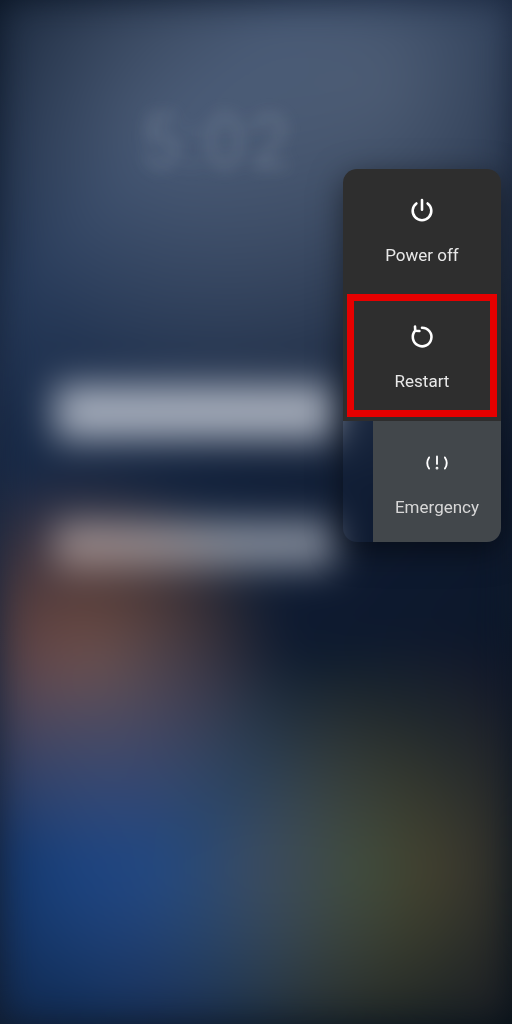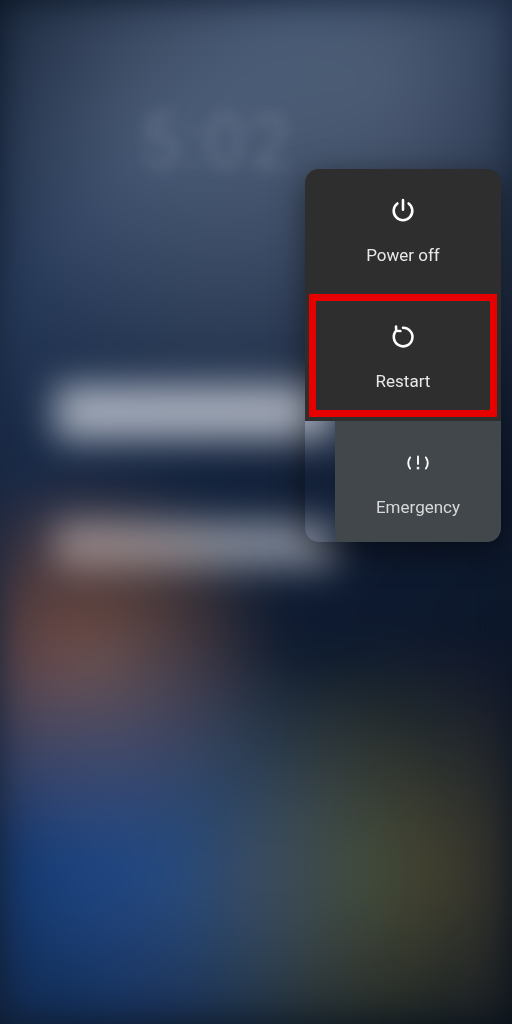--- a/index.html
+++ b/index.html
@@ -36,21 +36,21 @@
       color: rgba(220,225,235,0.28);
       font-size: 72px;
       font-weight: 300;
       filter: blur(8px);
       letter-spacing: 5px;
     }
     .power-menu {
       position: absolute;
       top: 169px;
       right: 11px;
-      width: 196px;
+      width: 158px;
       border-radius: 14px;
       overflow: hidden;
       box-shadow: 0 8px 32px rgba(0,0,0,0.5);
     }
     .menu-item {
       background: #2e2e2e;
       display: flex;
       flex-direction: column;
       align-items: center;
       justify-content: center;

